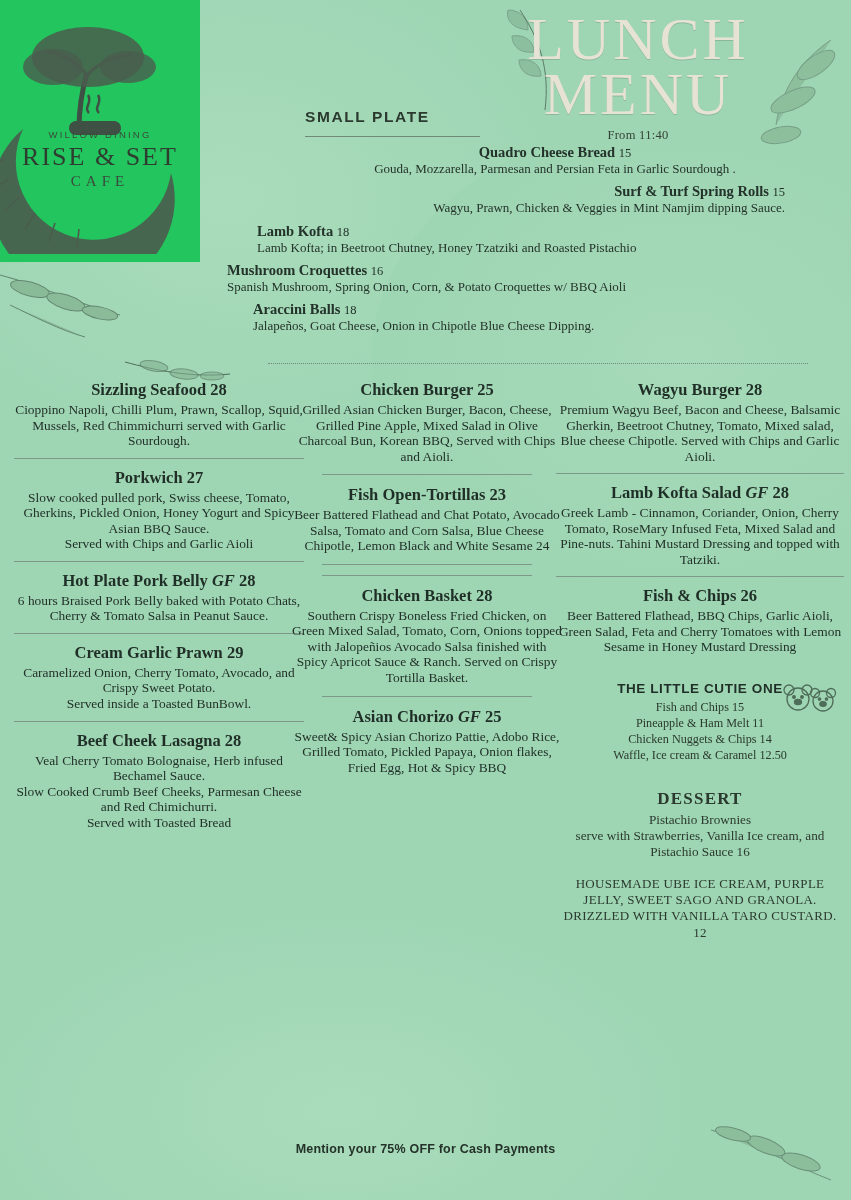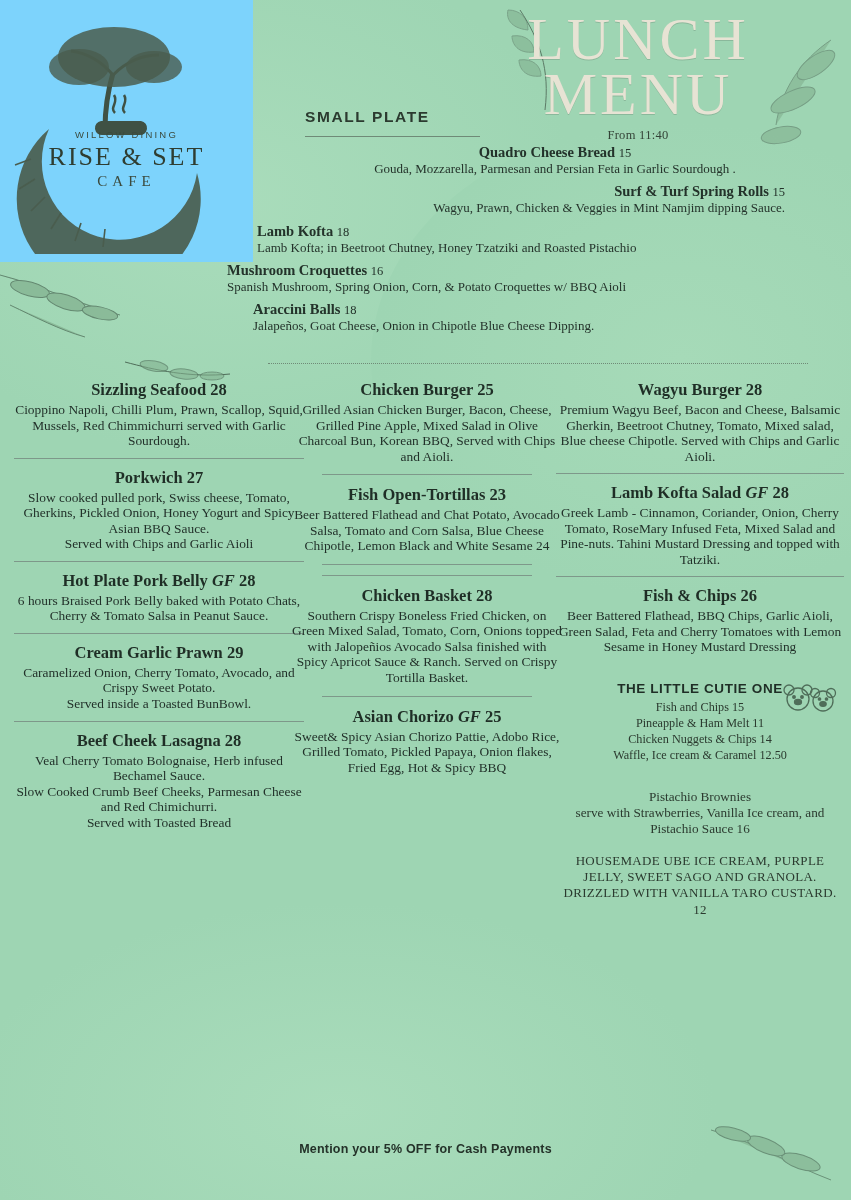--- a/index.html
+++ b/index.html
@@ -14,22 +14,22 @@
   
   .bg-blob{position:absolute;border-radius:50%;pointer-events:none;}
   .blob1{width:700px;height:520px;left:-120px;top:-60px;background:radial-gradient(ellipse at center,#a9dcbb 0%,#9ed5b3 70%);}
   .blob2{width:620px;height:480px;right:-140px;top:120px;background:radial-gradient(ellipse at center,#a6dab8 0%,#9ed5b3 70%);}
   .blob3{width:760px;height:420px;left:-40px;bottom:-120px;background:radial-gradient(ellipse at center,#a9dcbb 0%,#9ed5b3 70%);}
 
   .page{position:relative;width:851px;height:1200px;}
 
   
   .logo-box{
-    position:absolute;left:0;top:0;width:253px;height:262px;
-    background:#7dd3fc;
+    position:absolute;left:0;top:0;width:200px;height:262px;
+    background:#22c55e;
     display:flex;align-items:center;justify-content:center;
     flex-direction:column;
   }
   .logo-inner{position:relative;width:235px;height:245px;}
   .logo-svg{position:absolute;left:0;top:0;}
   .logo-text{
     position:absolute;left:0;right:0;top:120px;text-align:center;
   }
   .logo-sub{
     font-family:"Liberation Sans", sans-serif;
@@ -355,20 +355,21 @@
         <h3>THE LITTLE CUTIE ONE</h3>
         <div id="kids-list">
             <p>Fish and Chips 15</p>
             <p>Pineapple &amp; Ham Melt 11</p>
             <p>Chicken Nuggets &amp; Chips 14</p>
             <p>Waffle, Ice cream &amp; Caramel 12.50</p>
           </div>
       </div>
 
       <div class="dessert" style="margin-top:26px;">
+        <h3>DESSERT</h3>
         <p id="dessert-desc">Pistachio Brownies<br>serve with Strawberries, Vanilla Ice cream, and Pistachio Sauce 16</p>
         <div class="special" id="dessert-special">HOUSEMADE  UBE  ICE CREAM, PURPLE JELLY, SWEET SAGO AND GRANOLA. DRIZZLED WITH VANILLA TARO CUSTARD. 12</div>
       </div>
     </div>
   </div>
 
-  <div class="footer">Mention your 5% OFF for Cash Payments</div>
+  <div class="footer">Mention your 75% OFF for Cash Payments</div>
 </div>
 
 </body></html>

